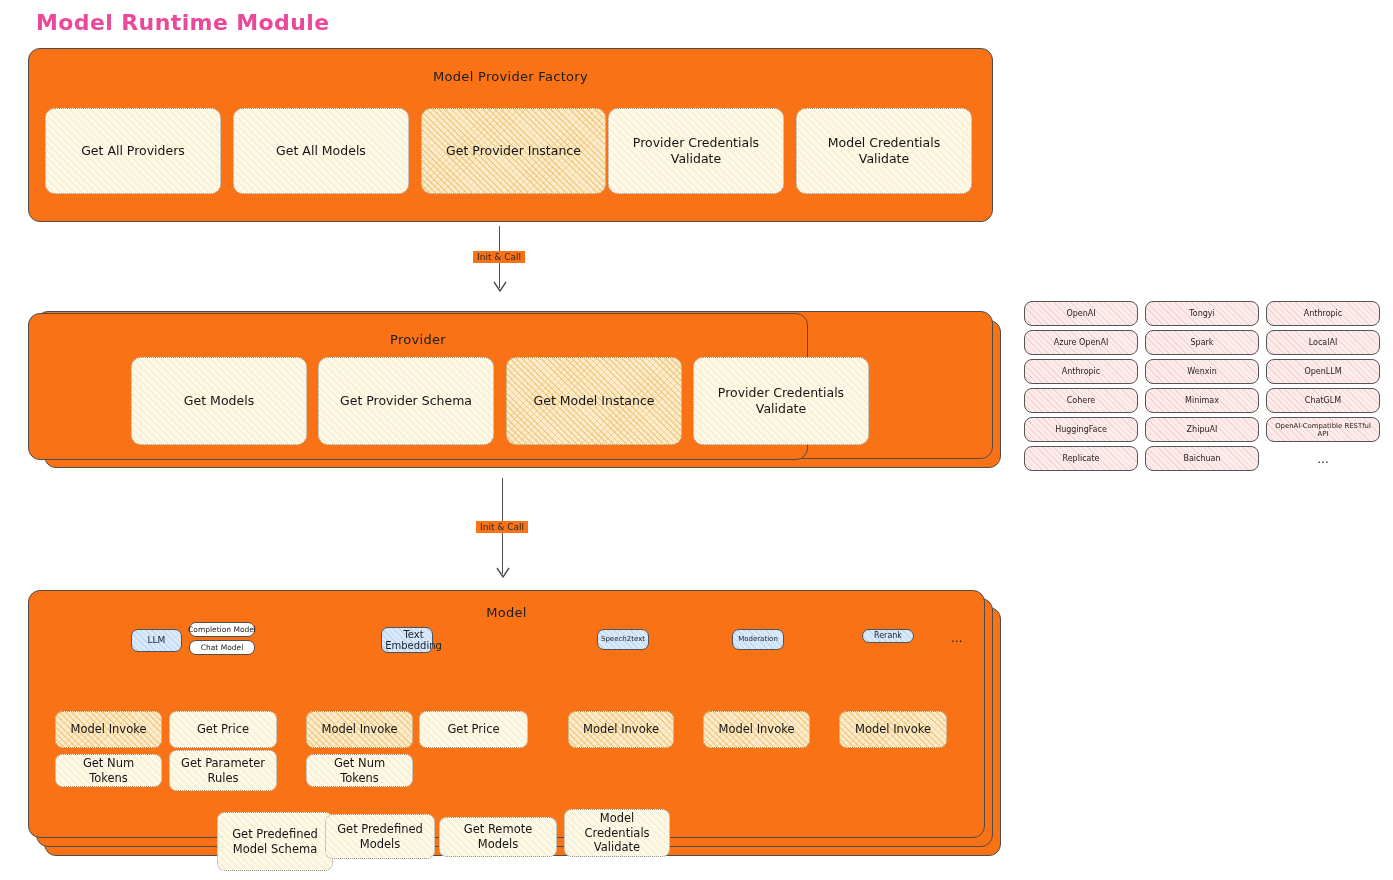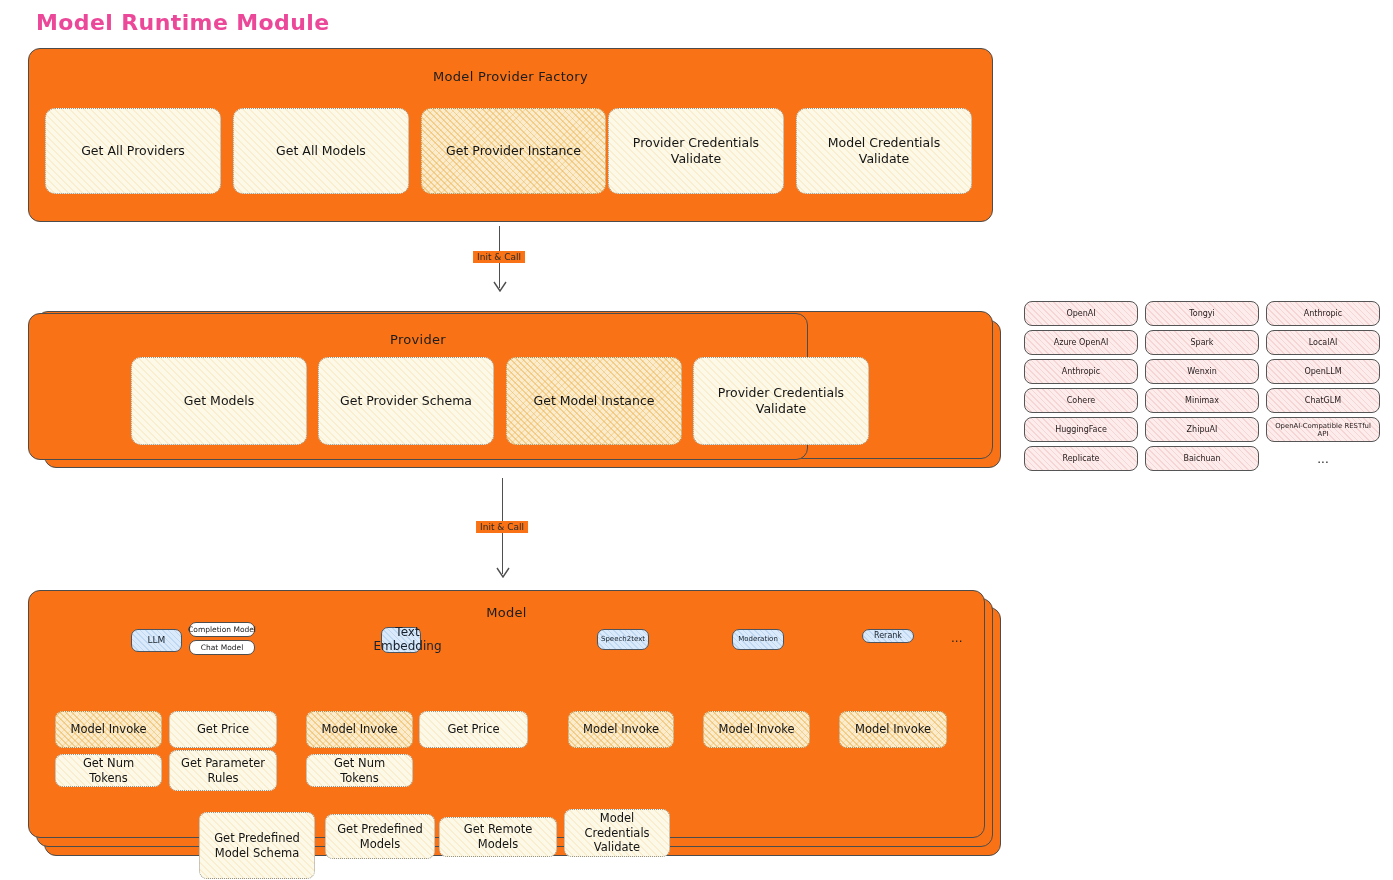--- a/index.html
+++ b/index.html
@@ -171,40 +171,40 @@
   <div class="abs arrow-label" style="left:502px; top:521px;">Init &amp; Call</div>
 
   <div class="abs big-box" style="left:44px; top:607px; width:957px; height:249px;"></div>
   <div class="abs big-box" style="left:36px; top:598px; width:957px; height:249px;"></div>
   <div class="abs big-box" style="left:28px; top:590px; width:957px; height:248px;">
     <div class="abs box-title" style="top:14px;">Model</div>
 
     <div class="abs tag-blue" style="left:102px; top:38px; width:51px; height:23px;">LLM</div>
     <div class="abs tag-white" style="left:160px; top:31px; width:66px; height:15px;">Completion Model</div>
     <div class="abs tag-white" style="left:160px; top:49px; width:66px; height:15px;">Chat Model</div>
-    <div class="abs tag-blue" style="left:352px; top:36px; width:40px; height:26px; font-size:12px;padding-left:13px;">Text Embedding</div>
+    <div class="abs tag-blue" style="left:352px; top:36px; width:52px; height:26px; font-size:10px;padding-left:13px;">Text Embedding</div>
     <div class="abs tag-blue" style="left:568px; top:38px; width:52px; height:21px; font-size:7px;">Speech2text</div>
     <div class="abs tag-blue" style="left:703px; top:38px; width:52px; height:21px; font-size:7px;">Moderation</div>
     <div class="abs tag-blue" style="left:833px; top:38px; width:52px; height:14px; font-size:8px;">Rerank</div>
     <div class="abs ellipsis-text" style="left:922px; top:40px;">...</div>
 
     <div class="abs node hl small-node" style="left:26px; top:72px; width:107px; height:37px;">Model Invoke</div>
     <div class="abs node cream small-node" style="left:140px; top:72px; width:108px; height:37px;">Get Price</div>
     <div class="abs node cream small-node" style="left:26px; top:115px; width:107px; height:33px;">Get Num Tokens</div>
     <div class="abs node cream small-node" style="left:140px; top:111px; width:108px; height:41px;">Get Parameter Rules</div>
 
     <div class="abs node hl small-node" style="left:277px; top:72px; width:107px; height:37px;">Model Invoke</div>
     <div class="abs node cream small-node" style="left:390px; top:72px; width:109px; height:37px;">Get Price</div>
     <div class="abs node cream small-node" style="left:277px; top:115px; width:107px; height:33px;">Get Num Tokens</div>
 
     <div class="abs node hl small-node" style="left:539px; top:72px; width:106px; height:37px;">Model Invoke</div>
 
     <div class="abs node hl small-node" style="left:674px; top:72px; width:107px; height:37px;">Model Invoke</div>
 
     <div class="abs node hl small-node" style="left:810px; top:72px; width:108px; height:37px;">Model Invoke</div>
 
-    <div class="abs node cream small-node" style="left:170px; top:173px; width:116px; height:67px; font-size:11.5px;">Get Predefined Model Schema</div>
+    <div class="abs node cream small-node" style="left:188px; top:173px; width:116px; height:59px; font-size:11.5px;">Get Predefined Model Schema</div>
     <div class="abs node cream small-node" style="left:296px; top:175px; width:110px; height:45px; font-size:11.5px;">Get Predefined Models</div>
     <div class="abs node cream small-node" style="left:410px; top:178px; width:118px; height:40px; font-size:11.5px;">Get Remote Models</div>
     <div class="abs node cream small-node" style="left:535px; top:170px; width:106px; height:48px; font-size:11.5px;">Model Credentials Validate</div>
   </div>
 
 </div>
 
 </body></html>

